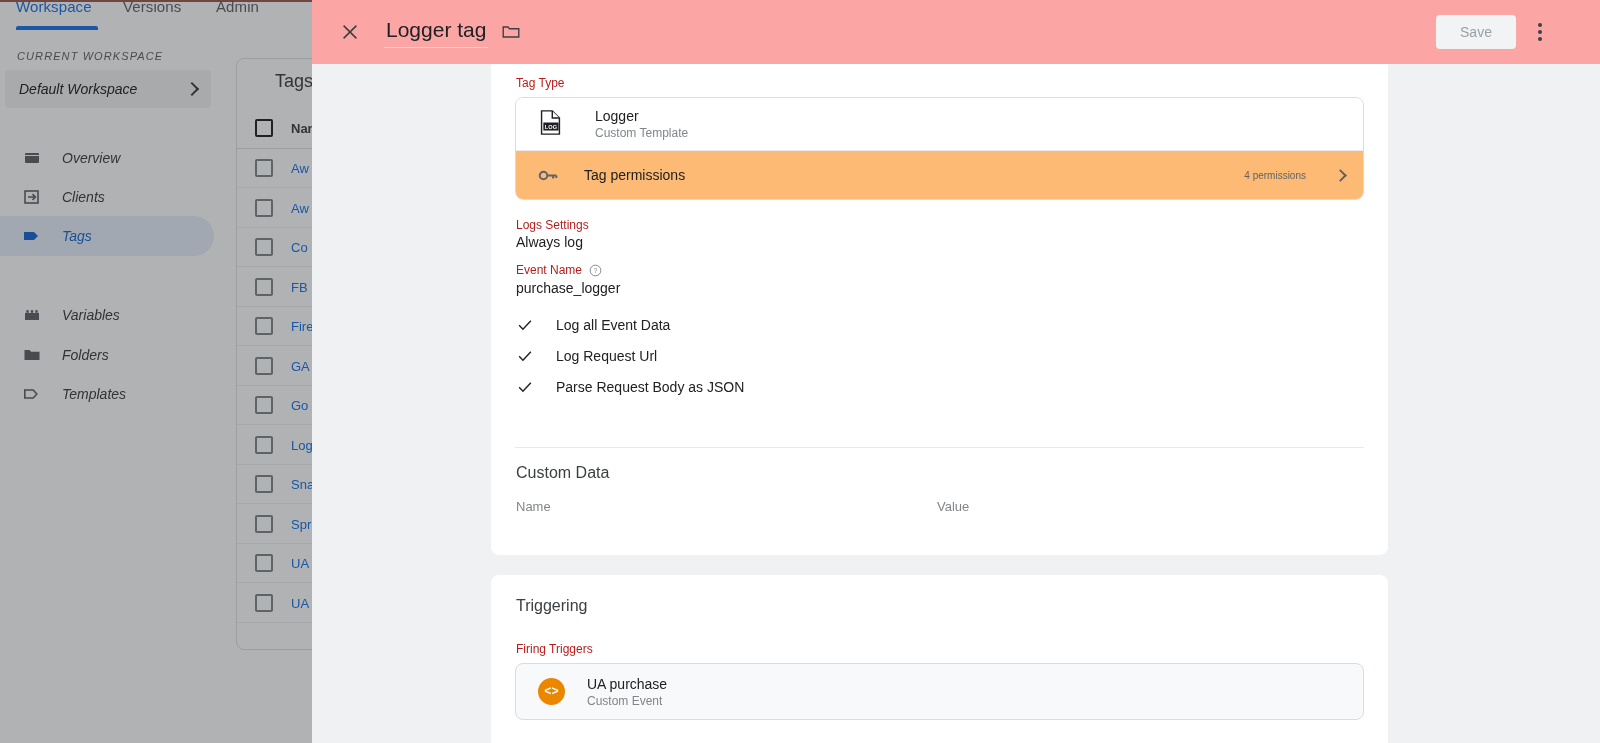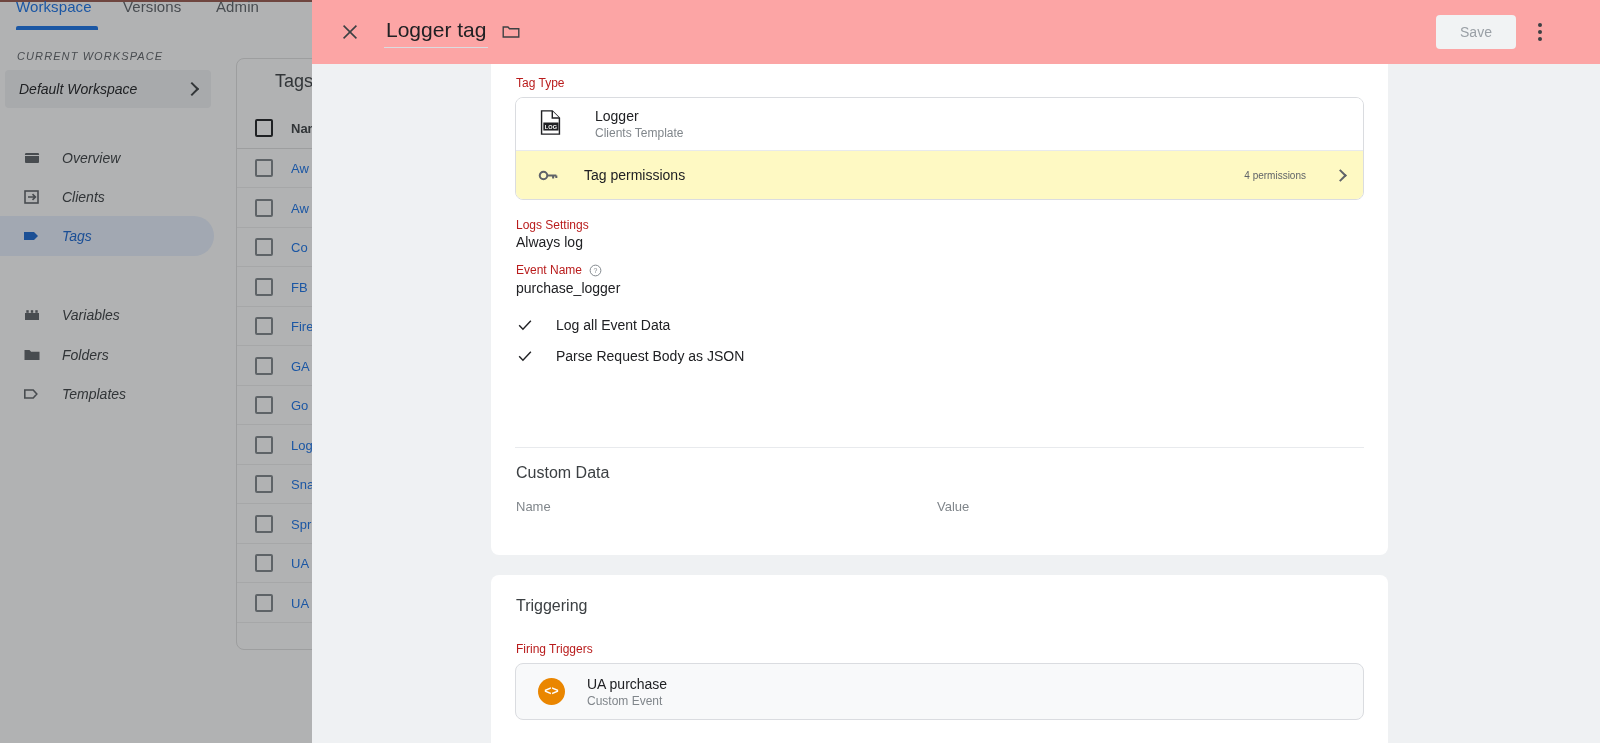--- a/index.html
+++ b/index.html
@@ -157,21 +157,21 @@
     border: 1px solid #dadce0; border-radius: 8px; overflow: hidden;
   }
   .type-main {
     height: 53px; display: flex; align-items: center; padding-left: 22px; gap: 32px;
     background: #fff; border-bottom: 1px solid #e8eaed;
   }
   .type-main .tm-txt .t1 { font-size: 14px; color: #202124; }
   .type-main .tm-txt .t2 { font-size: 12px; color: #80868b; margin-top: 2px; }
   .perm-row {
     height: 48px; display: flex; align-items: center; padding: 0 18px 0 22px; gap: 24px;
-    background: #fef9c3;
+    background: #fdba74;
   }
   .perm-row .p-lbl { flex: 1; font-size: 14px; color: #202124; }
   .perm-row .p-cnt { font-size: 10px; color: #5f6368; margin-right: 6px; }
   .chev-r { width: 9px; height: 9px; border-right: 2px solid #5f6368; border-top: 2px solid #5f6368;
             transform: rotate(45deg); }
 
   .field-val { font-size: 14px; color: #202124; }
   .check-row { display: flex; align-items: center; gap: 22px; height: 31px; }
   .check-row .cr-lbl { font-size: 14px; color: #202124; }
   .hr-soft { position: absolute; left: 24px; right: 24px; height: 1px; background: #e8eaed; }
@@ -373,21 +373,21 @@
           <span style="flex:none">
             <svg viewBox="0 0 28 30" width="25" height="27">
               <path d="M4 2h12l8 8v18H4z" fill="#fff" stroke="#202124" stroke-width="1.6"></path>
               <path d="M16 2v8h8" fill="#fff" stroke="#202124" stroke-width="1.6"></path>
               <rect x="6" y="15" width="17" height="9" fill="#202124"></rect>
               <text x="14.5" y="21.9" font-size="6.3" fill="#fff" text-anchor="middle" font-family="Liberation Sans, sans-serif" font-weight="700">LOG</text>
             </svg>
           </span>
           <span class="tm-txt">
             <div class="t1">Logger</div>
-            <div class="t2">Clients Template</div>
+            <div class="t2">Custom Template</div>
           </span>
         </div>
         <div class="perm-row">
           <span style="flex:none;display:flex">
             <svg viewBox="0 0 24 16" width="22" height="15">
               <circle cx="6" cy="8" r="4.1" fill="none" stroke="#5f6368" stroke-width="2.2"></circle>
               <path d="M10 8h10M16.5 8v3.4M20 8v2.6" stroke="#5f6368" stroke-width="2.2" fill="none"></path>
             </svg>
           </span>
           <span class="p-lbl">Tag permissions</span>
@@ -418,20 +418,28 @@
               </svg>
             </span>
             <span class="cr-lbl">Log all Event Data</span>
           </div>
           <div class="check-row">
             <span style="width:18px;display:flex">
               <svg viewBox="0 0 20 20" width="18" height="18">
                 <path d="M3.5 10.4l4.2 4.2 8.8-9.2" fill="none" stroke="#202124" stroke-width="1.6"></path>
               </svg>
             </span>
+            <span class="cr-lbl">Log Request Url</span>
+          </div>
+          <div class="check-row">
+            <span style="width:18px;display:flex">
+              <svg viewBox="0 0 20 20" width="18" height="18">
+                <path d="M3.5 10.4l4.2 4.2 8.8-9.2" fill="none" stroke="#202124" stroke-width="1.6"></path>
+              </svg>
+            </span>
             <span class="cr-lbl">Parse Request Body as JSON</span>
           </div>
         </div>
 
       <div class="hr-soft" style="top:383px"></div>
 
       <div class="sec-head" style="position:absolute;top:400px;left:25px">Custom Data</div>
       <div class="col-head" style="position:absolute;top:435px;left:25px">Name</div>
       <div class="col-head" style="position:absolute;top:435px;left:446px">Value</div>
     </div>

